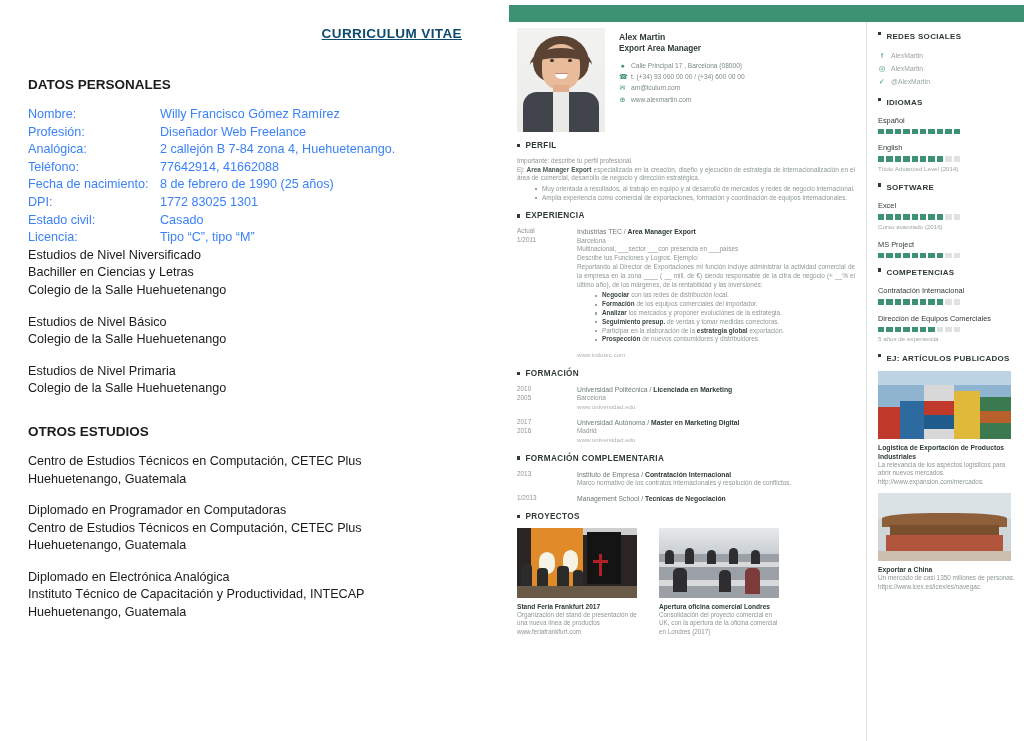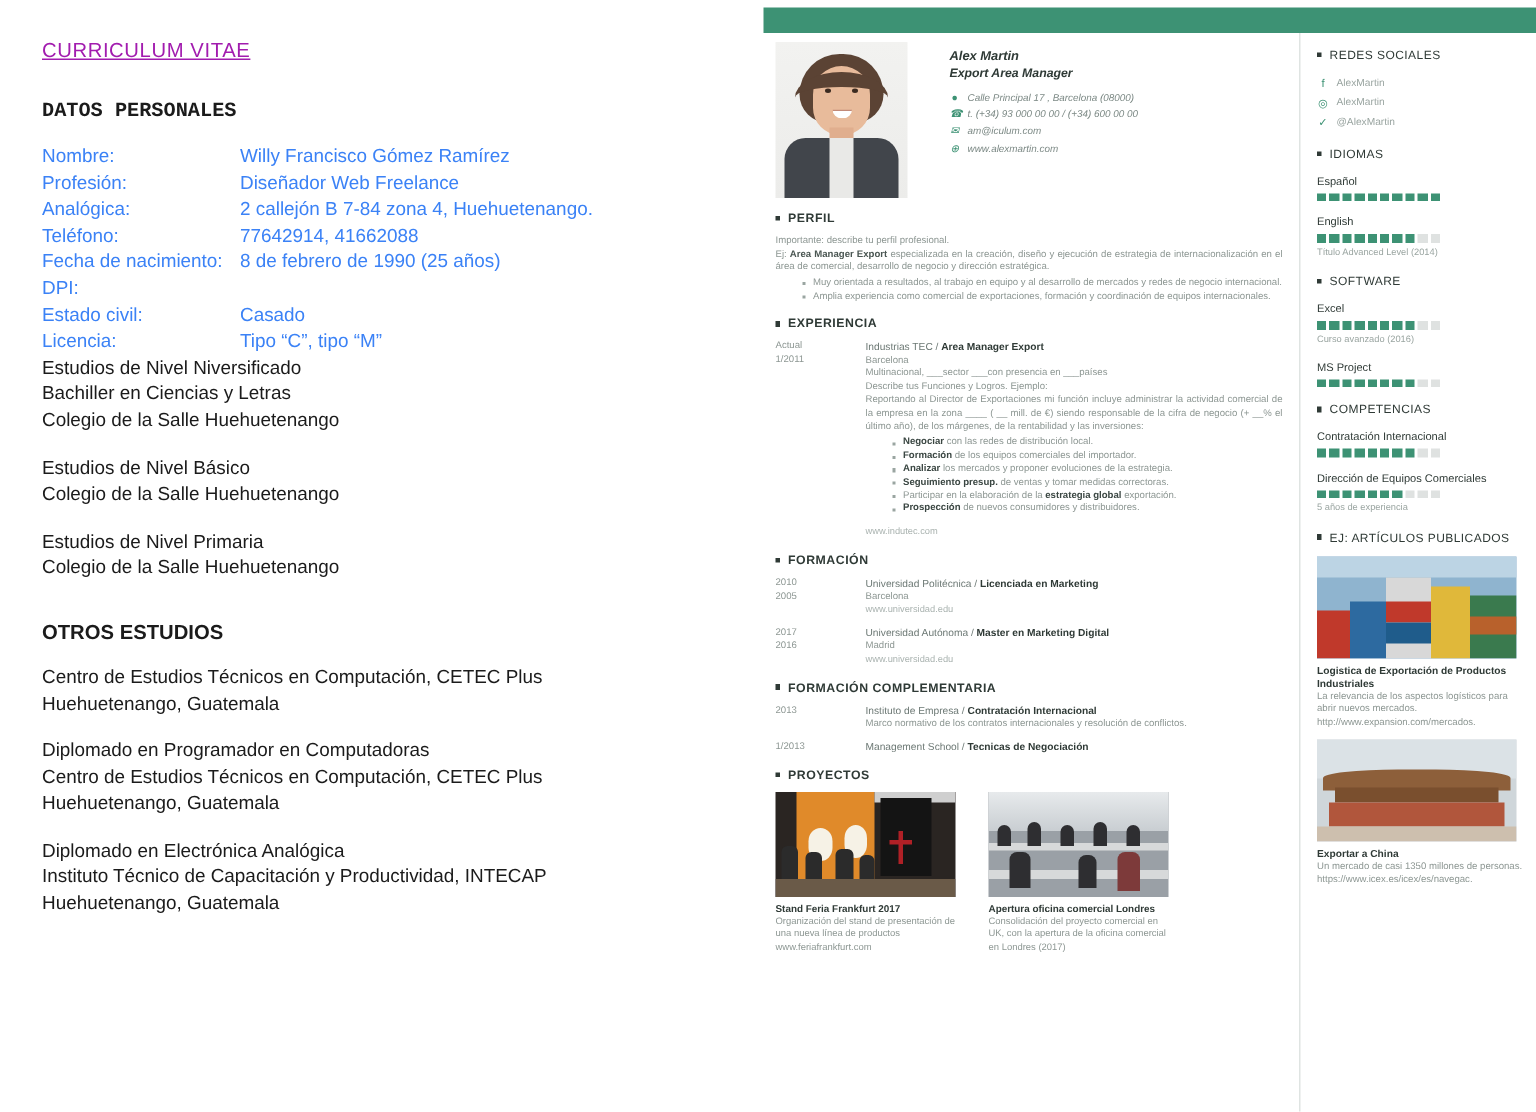--- a/index.html
+++ b/index.html
@@ -10,28 +10,28 @@
     position:relative;
     overflow:hidden;
   }
 
   
   #left-doc {
     position:absolute; left:0; top:0; width:480px; height:741px;
     padding:14px 18px 0 28px;
   }
   .cv-title {
-    text-align:left; font-weight:normal; font-size:13.5px;
+    text-align:right; font-weight:bold; font-size:13.5px;
     letter-spacing:.4px; text-decoration:underline;
-    margin:12px 0 0 0; color:#a21caf;
+    margin:12px 0 0 0; color:#0c4a6e;
   }
   .sec-head {
     font-weight:bold; font-size:13.5px; margin:26px 0 14px 0; color:#1b1b1b;
   }
-  .sec-head.first { margin-top:26px;font-family:Liberation Mono, monospace; }
+  .sec-head.first { margin-top:36px; }
   .pair-row { display:flex; font-size:12.6px; line-height:17.6px; color:#3b82f6; }
   .pair-label { width:132px; flex:0 0 132px; }
   .pair-val { flex:1; }
   .blk { font-size:12.6px; line-height:17.6px; color:#1b1b1b; margin-bottom:14px; }
   .blk div { white-space:nowrap; }
 
   
   #green-bar {
     position:absolute; left:509px; top:5px; width:515px; height:17px;
     background:#3d9274;
@@ -52,21 +52,21 @@
   .mid-head {
     font-size:8.2px; font-weight:bold; letter-spacing:.35px;
     color:#2f3a36; margin:9px 0 7px 0; display:flex; align-items:center;
   }
   .mid-head .sq {
     width:3.4px; height:3.4px; background:#2f3a36; margin-right:5px;
     display:inline-block;
   }
 
   
-  .hdr { display:flex; gap:28px; margin-bottom:6px;font-style:italic; }
+  .hdr { display:flex; gap:14px; margin-bottom:6px; }
   .photo {
     width:88px; height:104px; flex:0 0 88px;
     background:linear-gradient(180deg,#f2f2f0 0%,#ececea 100%);
     position:relative; overflow:hidden;
   }
   .photo .hair {
     position:absolute; left:16px; top:8px; width:56px; height:46px;
     background:#5b4334; border-radius:28px 28px 20px 20px;
   }
   .photo .face {
@@ -149,22 +149,22 @@
   .img-office .deskrow { position:absolute; background:#d7d9da; }
   .img-office .pp { position:absolute; background:#2e2e31; border-radius:5px 5px 0 0; }
   .img-office .pp.red { background:#7d3a3a; }
 
   
   #side-col {
     position:absolute; left:872px; top:28px; width:152px; height:713px;
     padding:0 6px 0 6px; color:#4a5652;
   }
   .side-head {
-    font-size:8px; font-weight:normal; letter-spacing:.3px;
-    color:#2f3a36; margin:10px 0 8px 0; display:flex; align-items:center;
+    font-size:8px; font-weight:bold; letter-spacing:.3px;
+    color:#2f3a36; margin:10px 0 8px 0; display:flex; 
   }
   .side-head:first-child { margin-top:4px; }
   .side-head .sq { width:3.4px; height:3.4px; background:#2f3a36; margin-right:5px; }
   .social-row { display:flex; align-items:center; gap:5px; font-size:6.8px; color:#9aa5a1; line-height:13px; }
   .sicon { width:8px; flex:0 0 8px; text-align:center; color:#3d9274; font-size:7.5px; }
   .skill-name { font-size:7.4px; color:#2f3a36; margin-top:9px; margin-bottom:4px; }
   .dots { display:flex; gap:2px; margin-bottom:3px; }
   .dot { width:6.4px; height:5.4px; background:#3d9274; }
   .dot.off { background:#dfe2e1; }
   .skill-note { font-size:6.2px; color:#9aa5a1; line-height:8.4px; }
@@ -216,20 +216,21 @@
     <div class="pair-row">
       <div class="pair-label">Teléfono:</div>
       <div class="pair-val">77642914, 41662088</div>
     </div>
     <div class="pair-row">
       <div class="pair-label">Fecha de nacimiento:</div>
       <div class="pair-val">8 de febrero de 1990 (25 años)</div>
     </div>
     <div class="pair-row">
       <div class="pair-label">DPI:</div>
+      <div class="pair-val">1772 83025 1301</div>
     </div>
     <div class="pair-row">
       <div class="pair-label">Estado civil:</div>
       <div class="pair-val">Casado</div>
     </div>
     <div class="pair-row">
       <div class="pair-label">Licencia:</div>
       <div class="pair-val">Tipo “C”, tipo “M”</div>
     </div>
   </div>

